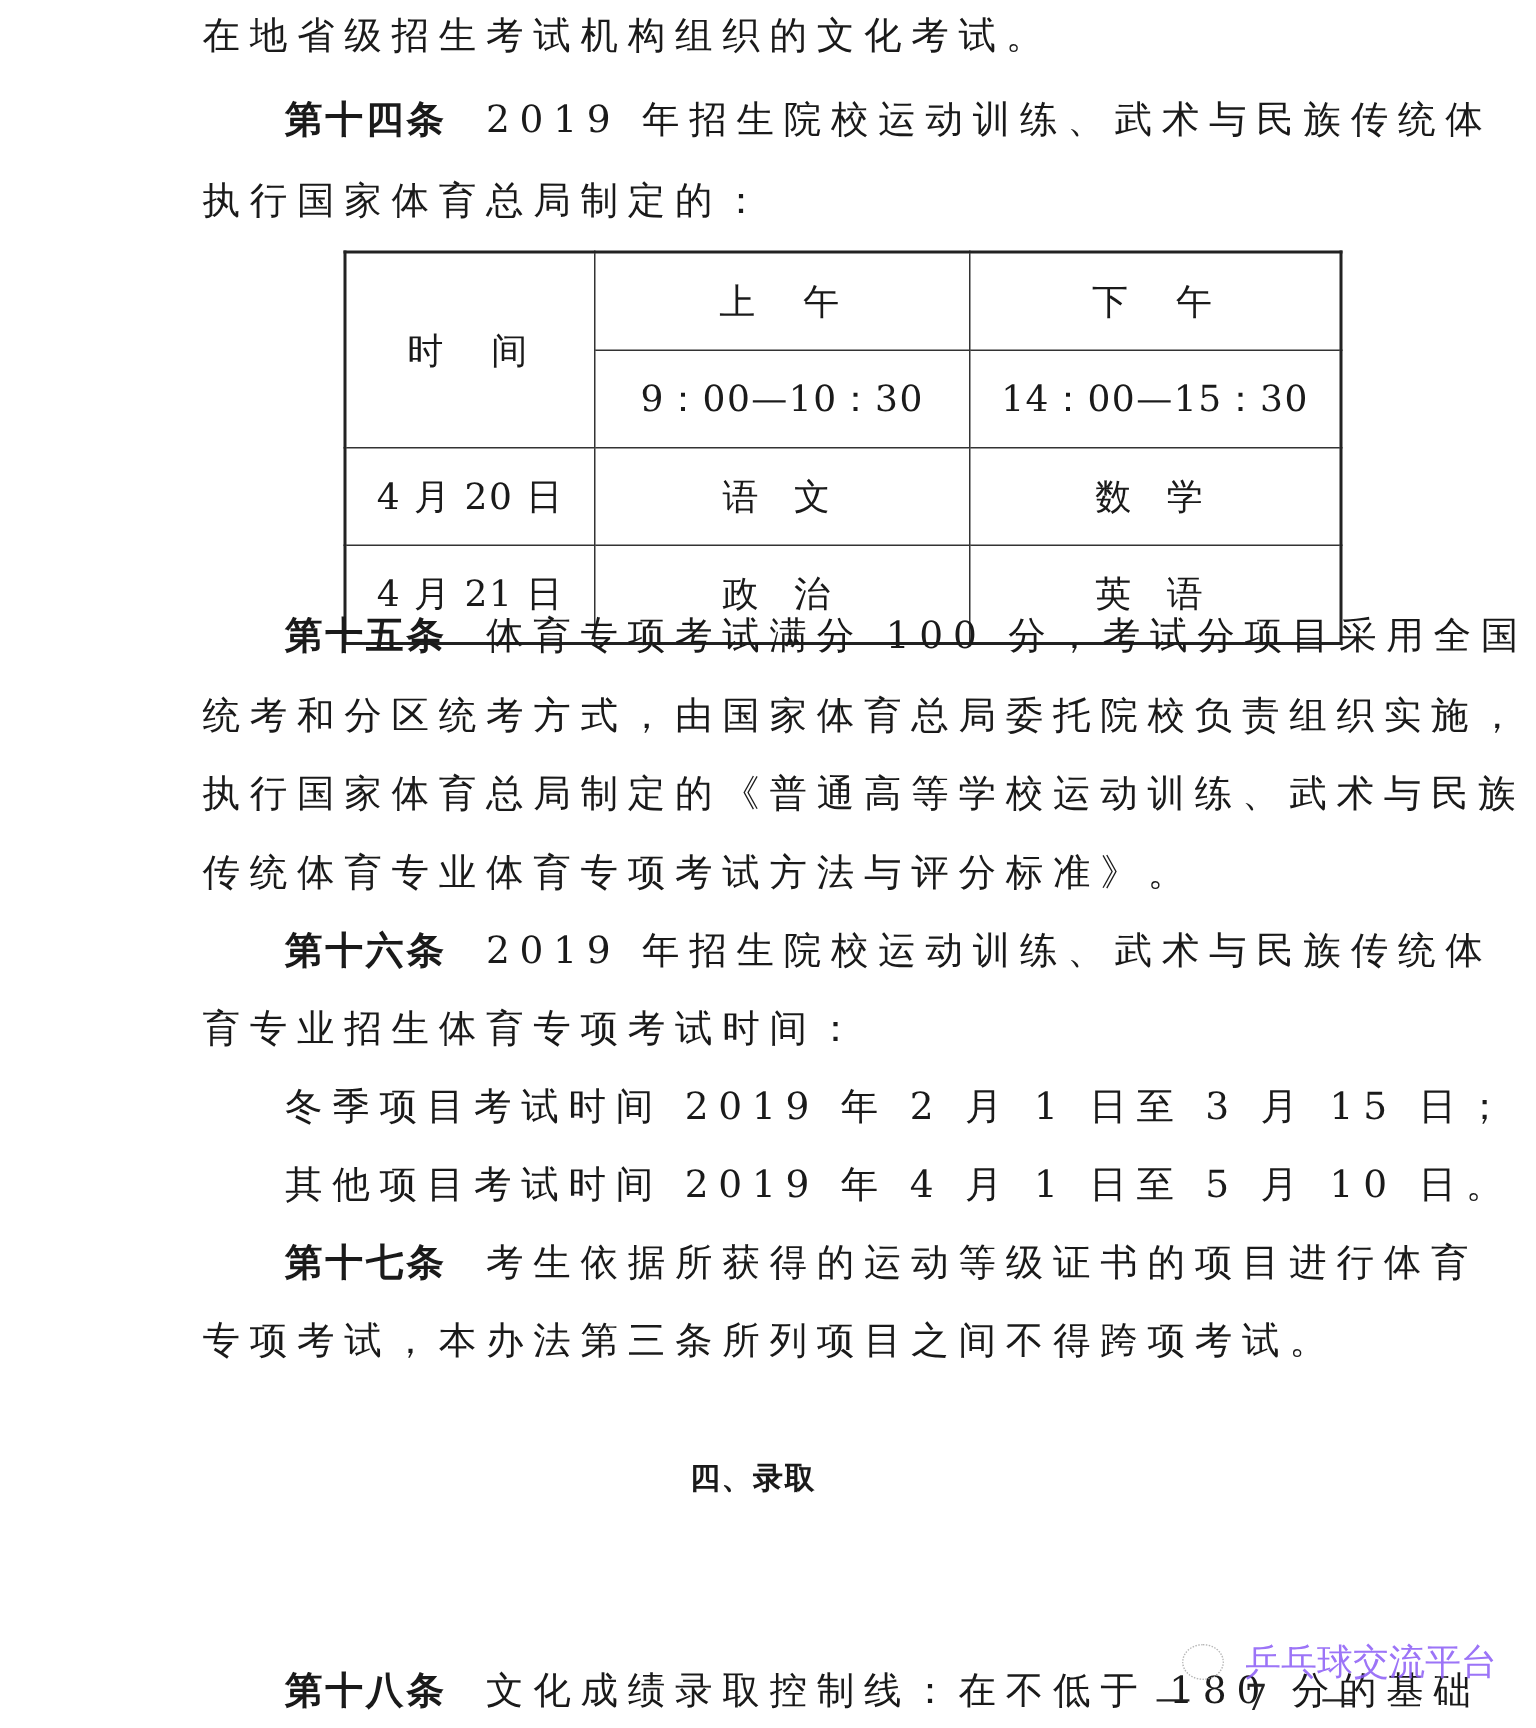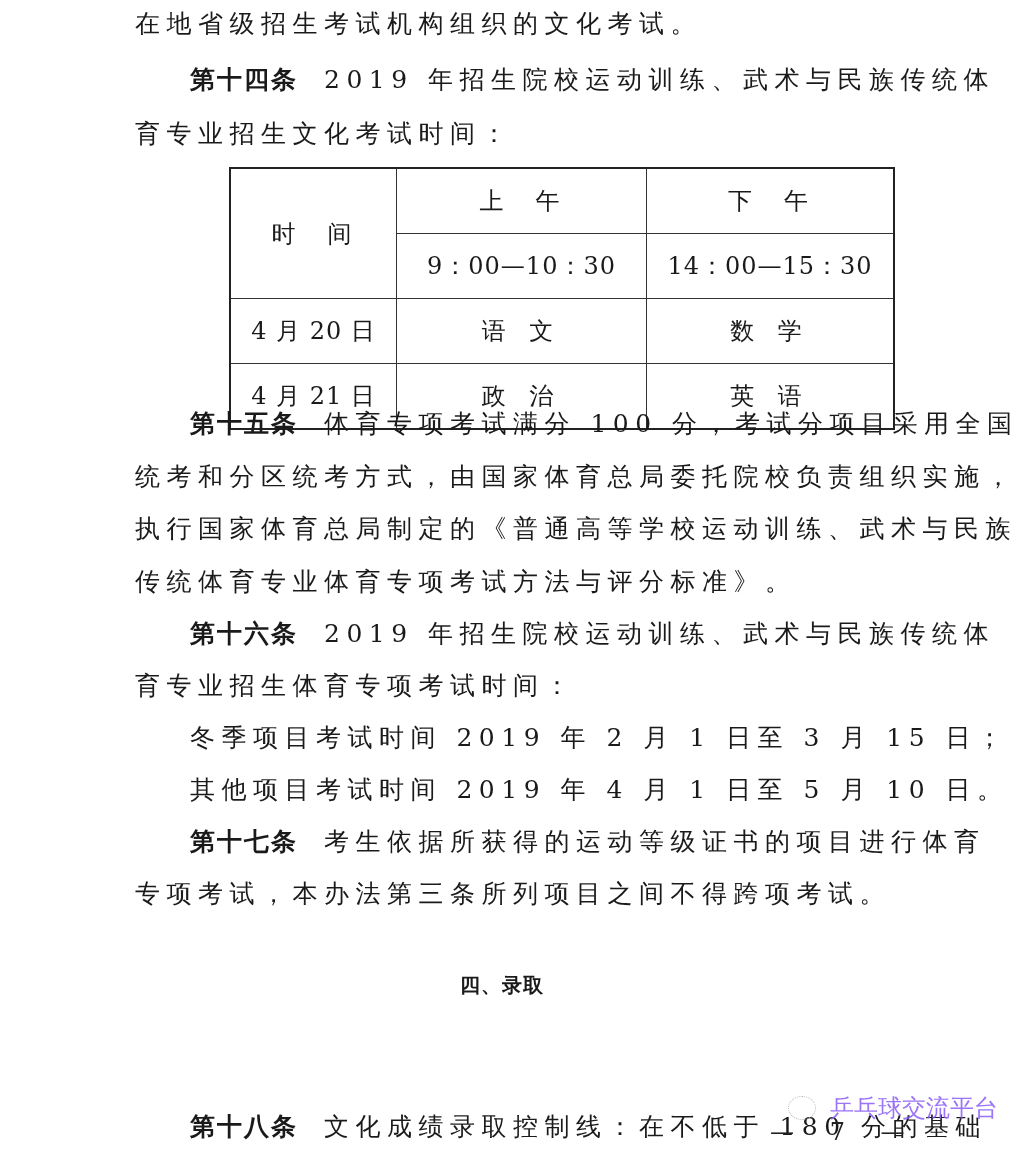--- a/index.html
+++ b/index.html
@@ -35,21 +35,21 @@
   </style>
 </head>
 <body>
 
 <div>
   <div class="line" style="top:8px;">在地省级招生考试机构组织的文化考试。</div>
 
   <div class="line indent" style="top:64px;">
     <span class="bold">第十四条</span><span>2019 年招生院校运动训练、武术与民族传统体</span>
   </div>
-  <div class="line" style="top:118px;">育专业招生文化考试时间：</div>
+  <div class="line" style="top:118px;">执行国家体育总局制定的：</div>
 
   <table class="sched">
     <tbody>
         <tr style="height:55px;">
       <td rowspan="2" style="width:133px;">时　间</td>
       <td style="width:217px;">上　午</td>
       <td style="width:214px;">下　午</td>
     </tr>
     <tr style="height:55px;margin-left:28px;">
       <td style="letter-spacing:1px;">9：00—10：30</td>

